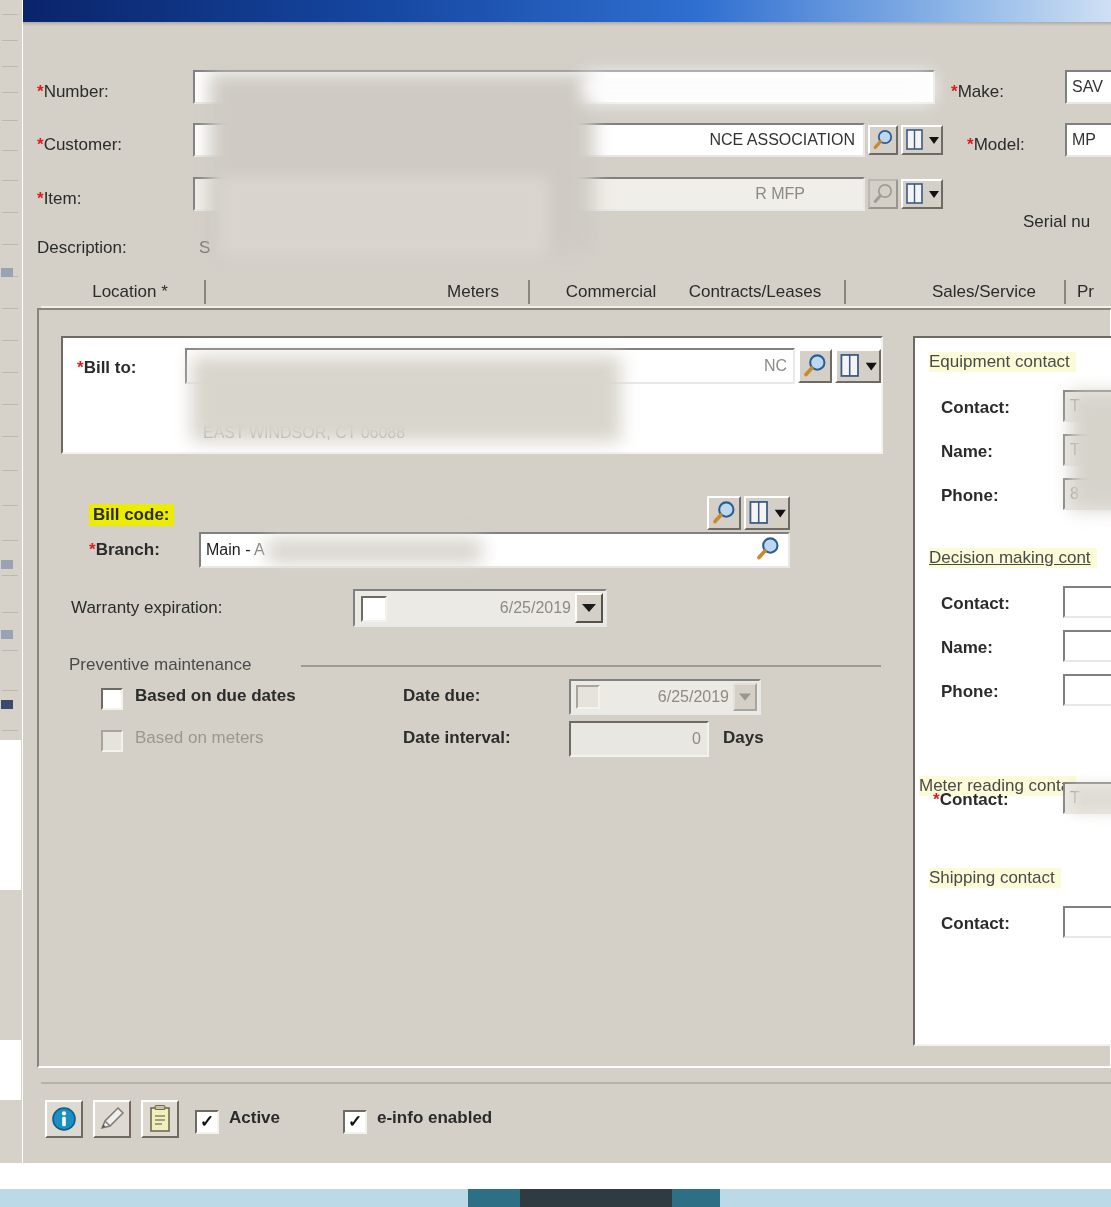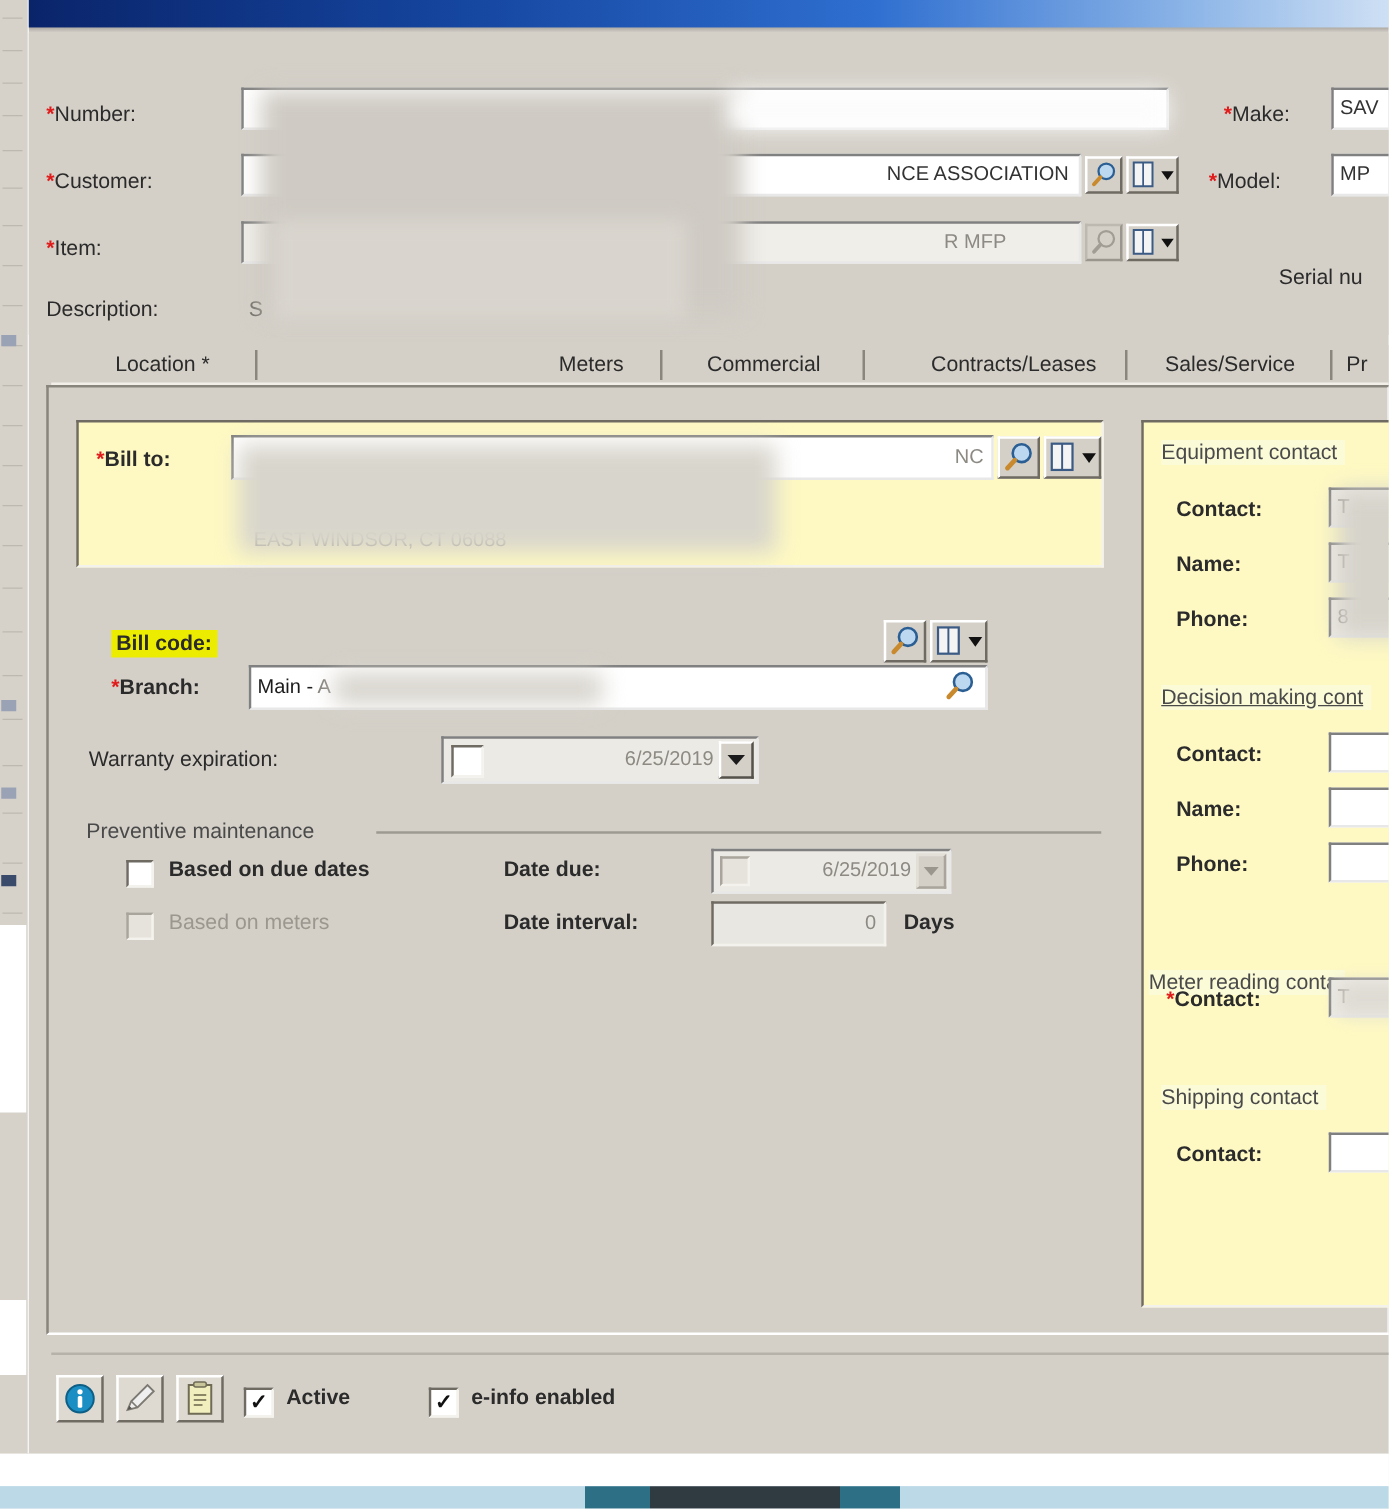--- a/index.html
+++ b/index.html
@@ -58,21 +58,21 @@
   .tab .sep{position:absolute;right:-1px;top:4px;width:2px;height:24px;background:#8a867e;}
   .tab.sel{top:0;height:36px;line-height:34px;background:#d8d4cc;
     border-left:2px solid #8a867e;border-right:2px solid #55524c;}
   .tab.sel .focus{position:absolute;left:2px;top:2px;right:2px;bottom:0;
     border:1px dotted #6b6860;}
   .tabline{position:absolute;left:18px;top:306px;width:1071px;height:2px;background:#f2efe9;}
 
   
   .panel{position:absolute;background:#d4d0c8;
     border:2px solid;border-color:#88857d #ffffff #ffffff #88857d;box-sizing:border-box;}
-  .innerpanel{position:absolute;background:#fef9c3;
+  .innerpanel{position:absolute;background:#ffffff;
     border:2px solid;border-color:#6f6b63 #f4f2ec #f4f2ec #6f6b63;box-sizing:border-box;}
 
   
   .hl{background:#ecec00;padding:1px 4px 2px 4px;}
 
   
   .cbx{position:absolute;width:22px;height:22px;background:#ffffff;
     border:2px solid;border-color:#6f6b63 #f4f2ec #f4f2ec #6f6b63;box-sizing:border-box;}
   .cbx.dis{background:#e6e3dc;border-color:#a9a59d #f4f2ec #f4f2ec #a9a59d;}
   .cbx .mark{position:absolute;left:3px;top:1px;font-size:17px;line-height:17px;color:#111;font-weight:bold;}
@@ -207,21 +207,21 @@
         </svg>
       </div>
 
       <span class="lbl" style="left:14px;top:212px;">Description:</span>
       <span class="lbl" style="left:176px;top:212px;color:#6f6c66;">S</span>
 
       <div class="blur" style="left:186px;top:46px;width:385px;height:180px;"></div>
       <div class="blur soft" style="left:196px;top:150px;width:330px;height:80px;background:#d9d5ce;"></div>
       <div class="blur white" style="left:560px;top:48px;width:350px;height:28px;background:#fcfcfc;"></div>
 
-      <span class="lbl" style="left:956px;top:56px;">
+      <span class="lbl" style="left:928px;top:56px;">
         <span class="req">*</span><span>Make:</span>
       </span>
       <div class="tfield" style="left:1042px;top:44px;width:90px;height:34px;">
         <span class="val">SAV</span>
       </div>
 
       <span class="lbl" style="left:944px;top:109px;">
         <span class="req">*</span><span>Model:</span>
       </span>
       <div class="tfield" style="left:1042px;top:97px;width:90px;height:34px;">
@@ -237,21 +237,21 @@
         <span class="sep"></span>
       </div>
       <div class="tab" style="left:376px;width:112px;">
         <span>Meters</span>
         <span class="sep"></span>
       </div>
       <div class="tab" style="left:490px;width:160px;">
         <span>Commercial</span>
         <span class="sep"></span>
       </div>
-      <div class="tab" style="left:680px;width:180px;">
+      <div class="tab" style="left:624px;width:180px;">
         <span>Contracts/Leases</span>
         <span class="sep"></span>
       </div>
       <div class="tab" style="left:862px;width:162px;">
         <span>Sales/Service</span>
         <span class="sep"></span>
       </div>
       <div class="tab" style="left:1026px;width:62px;text-align:left;padding-left:10px;box-sizing:border-box;">
         <span>Pr</span>
       </div>

